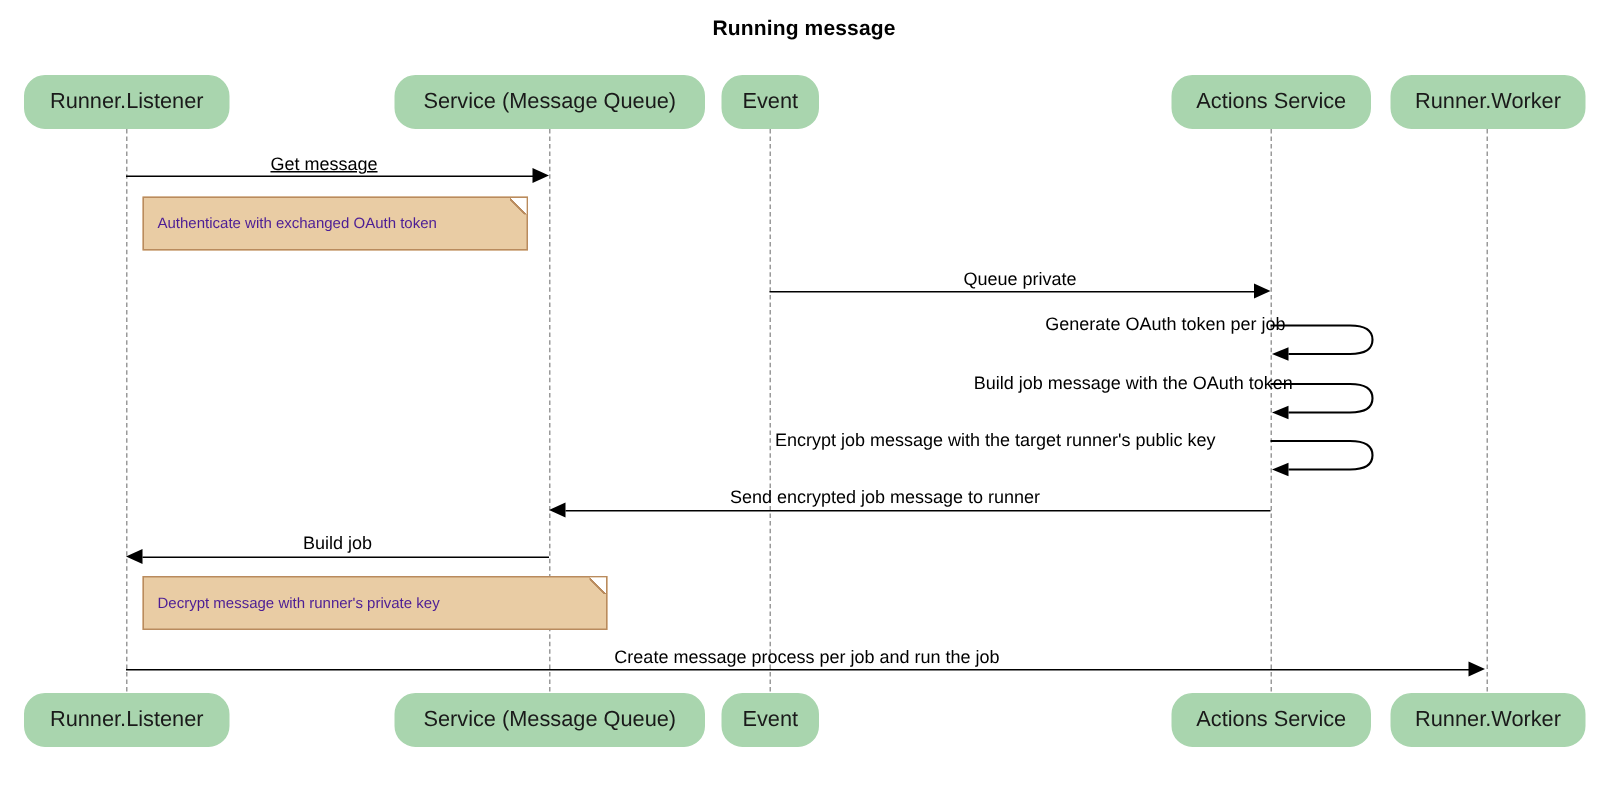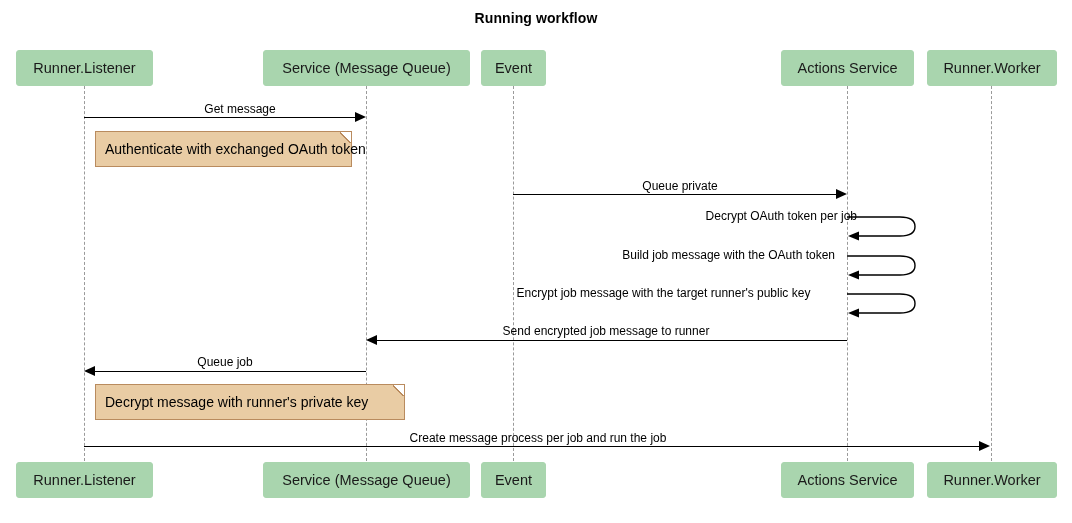--- a/index.html
+++ b/index.html
@@ -31,21 +31,21 @@
     color: #000000;
     letter-spacing: 0.1px;
   }
   
   .participant {
     position: absolute;
     box-sizing: border-box;
     height: 36px;
     background: #A9D5AE;
     border: 1px solid #A9D5AE;
-    border-radius: 3px;
+    border-radius: 14px;
     display: flex;
     align-items: center;
     justify-content: center;
     font-size: 14.5px;
     color: #1a1a1a;
     white-space: nowrap;
     padding: 0 10px;
   }
   
   .lifeline {
@@ -84,43 +84,43 @@
   
   .selfloop {
     position: absolute;
   }
   
   .note {
     position: absolute;
     box-sizing: border-box;
     background: #E9CCA4;
     border: 1px solid #B98B5E;
-    font-size: 14px;
-    color: #000000;
+    font-size: 10px;
+    color: #4c1d95;
     display: flex;
     align-items: center;
     padding-left: 9px;
     white-space: nowrap;
   }
   .note-fold {
     position: absolute;
     top: 0;
     right: 0;
     width: 11px;
     height: 11px;
     background: linear-gradient(225deg, #ffffff 0%, #ffffff 49%, #B98B5E 50%, #B98B5E 56%, #E9CCA4 57%, #E9CCA4 100%);
     border-left: 0;
   }
 </style>
 </head>
 <body>
 
 <div id="diagram">
 
-  <div class="title">Running workflow</div>
+  <div class="title">Running message</div>
 
   <div class="lifeline" style="left:84px; top:86px; height:375px;"></div>
   <div class="lifeline" style="left:366px; top:86px; height:375px;"></div>
   <div class="lifeline" style="left:513px; top:86px; height:375px;"></div>
   <div class="lifeline" style="left:847px; top:86px; height:375px;"></div>
   <div class="lifeline" style="left:991px; top:86px; height:375px;"></div>
 
   <div class="participant" style="left:16px; top:50px; width:137px;">
     <span>Runner.Listener</span>
   </div>
@@ -130,56 +130,56 @@
   <div class="participant" style="left:481px; top:50px; width:65px;">
     <span>Event</span>
   </div>
   <div class="participant" style="left:781px; top:50px; width:133px;">
     <span>Actions Service</span>
   </div>
   <div class="participant" style="left:927px; top:50px; width:130px;">
     <span>Runner.Worker</span>
   </div>
 
-  <div class="msg-label" style="left:160px; top:102px; width:160px;">Get message</div>
+  <div class="msg-label" style="left:136px; top:102px; width:160px;text-decoration:underline;">Get message</div>
   <div class="msg-line" style="left:84px; top:117px; width:272px;"></div>
   <div class="arrowhead right" style="left:355px; top:112px;"></div>
 
   <div class="note" style="left:95px; top:131px; width:257px; height:36px;">
     <span>Authenticate with exchanged OAuth token</span>
     <span class="note-fold"></span>
   </div>
 
   <div class="msg-label" style="left:600px; top:179px; width:160px;">Queue private</div>
   <div class="msg-line" style="left:513px; top:194px; width:324px;"></div>
   <div class="arrowhead right" style="left:836px; top:189px;"></div>
 
-  <div class="msg-label" style="left:657px; top:209px; width:200px; text-align:right;">Decrypt OAuth token per job</div>
+  <div class="msg-label" style="left:657px; top:209px; width:200px; text-align:right;">Generate OAuth token per job</div>
   <svg class="selfloop" style="left:845px; top:212px;" width="76" height="30" viewBox="0 0 76 30">
     <path d="M 2 5 L 55 5 Q 70 5 70 14.5 Q 70 24 55 24 L 14 24" fill="none" stroke="#000000" stroke-width="1.4"></path>
     <polygon points="14,19.5 14,28.5 3,24 " fill="#000000"></polygon>
   </svg>
 
-  <div class="msg-label" style="left:568px; top:248px; width:267px; text-align:right;">Build job message with the OAuth token</div>
+  <div class="msg-label" style="left:622px; top:248px; width:267px; text-align:center;">Build job message with the OAuth token</div>
   <svg class="selfloop" style="left:845px; top:251px;" width="76" height="30" viewBox="0 0 76 30">
     <path d="M 2 5 L 55 5 Q 70 5 70 14.5 Q 70 24 55 24 L 14 24" fill="none" stroke="#000000" stroke-width="1.4"></path>
     <polygon points="14,19.5 14,28.5 3,24 " fill="#000000"></polygon>
   </svg>
 
   <div class="msg-label" style="left:470px; top:286px; width:387px; ">Encrypt job message with the target runner's public key</div>
   <svg class="selfloop" style="left:845px; top:289px;" width="76" height="30" viewBox="0 0 76 30">
     <path d="M 2 5 L 55 5 Q 70 5 70 14.5 Q 70 24 55 24 L 14 24" fill="none" stroke="#000000" stroke-width="1.4"></path>
     <polygon points="14,19.5 14,28.5 3,24 " fill="#000000"></polygon>
   </svg>
 
-  <div class="msg-label" style="left:466px; top:324px; width:280px;">Send encrypted job message to runner</div>
+  <div class="msg-label" style="left:450px; top:324px; width:280px;">Send encrypted job message to runner</div>
   <div class="msg-line" style="left:377px; top:340px; width:470px;"></div>
   <div class="arrowhead left" style="left:366px; top:335px;"></div>
 
-  <div class="msg-label" style="left:165px; top:355px; width:120px;">Queue job</div>
+  <div class="msg-label" style="left:165px; top:355px; width:120px;">Build job</div>
   <div class="msg-line" style="left:95px; top:371px; width:271px;"></div>
   <div class="arrowhead left" style="left:84px; top:366px;"></div>
 
   <div class="note" style="left:95px; top:384px; width:310px; height:36px;">
     <span>Decrypt message with runner's private key</span>
     <span class="note-fold"></span>
   </div>
 
   <div class="msg-label" style="left:388px; top:431px; width:300px;">Create message process per job and run the job</div>
   <div class="msg-line" style="left:84px; top:446px; width:896px;"></div>

